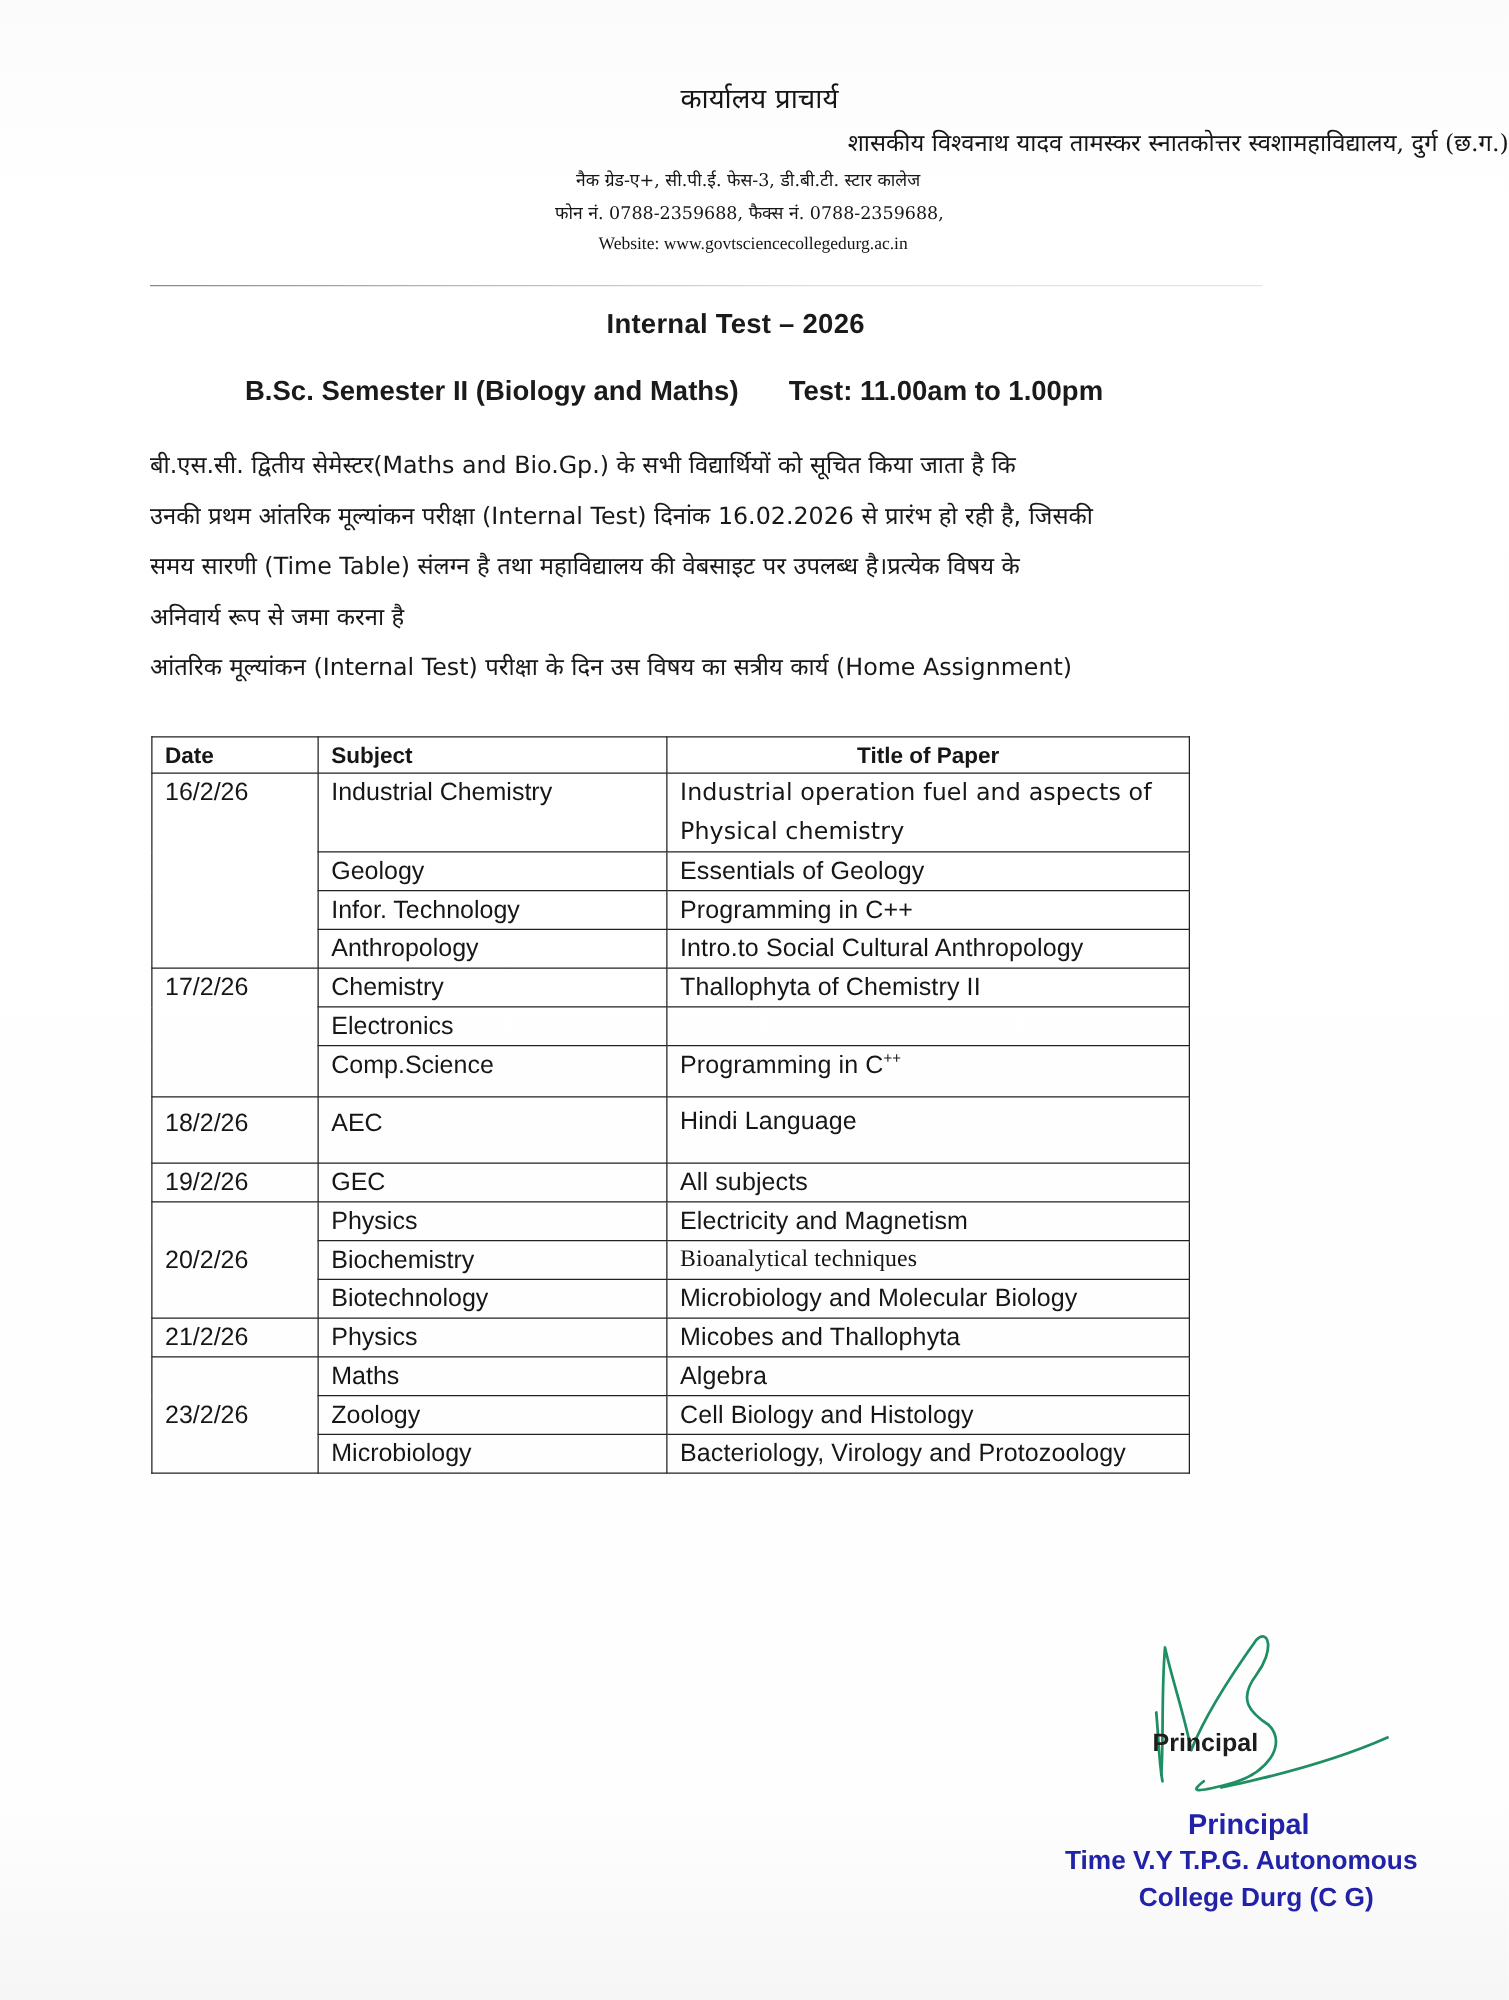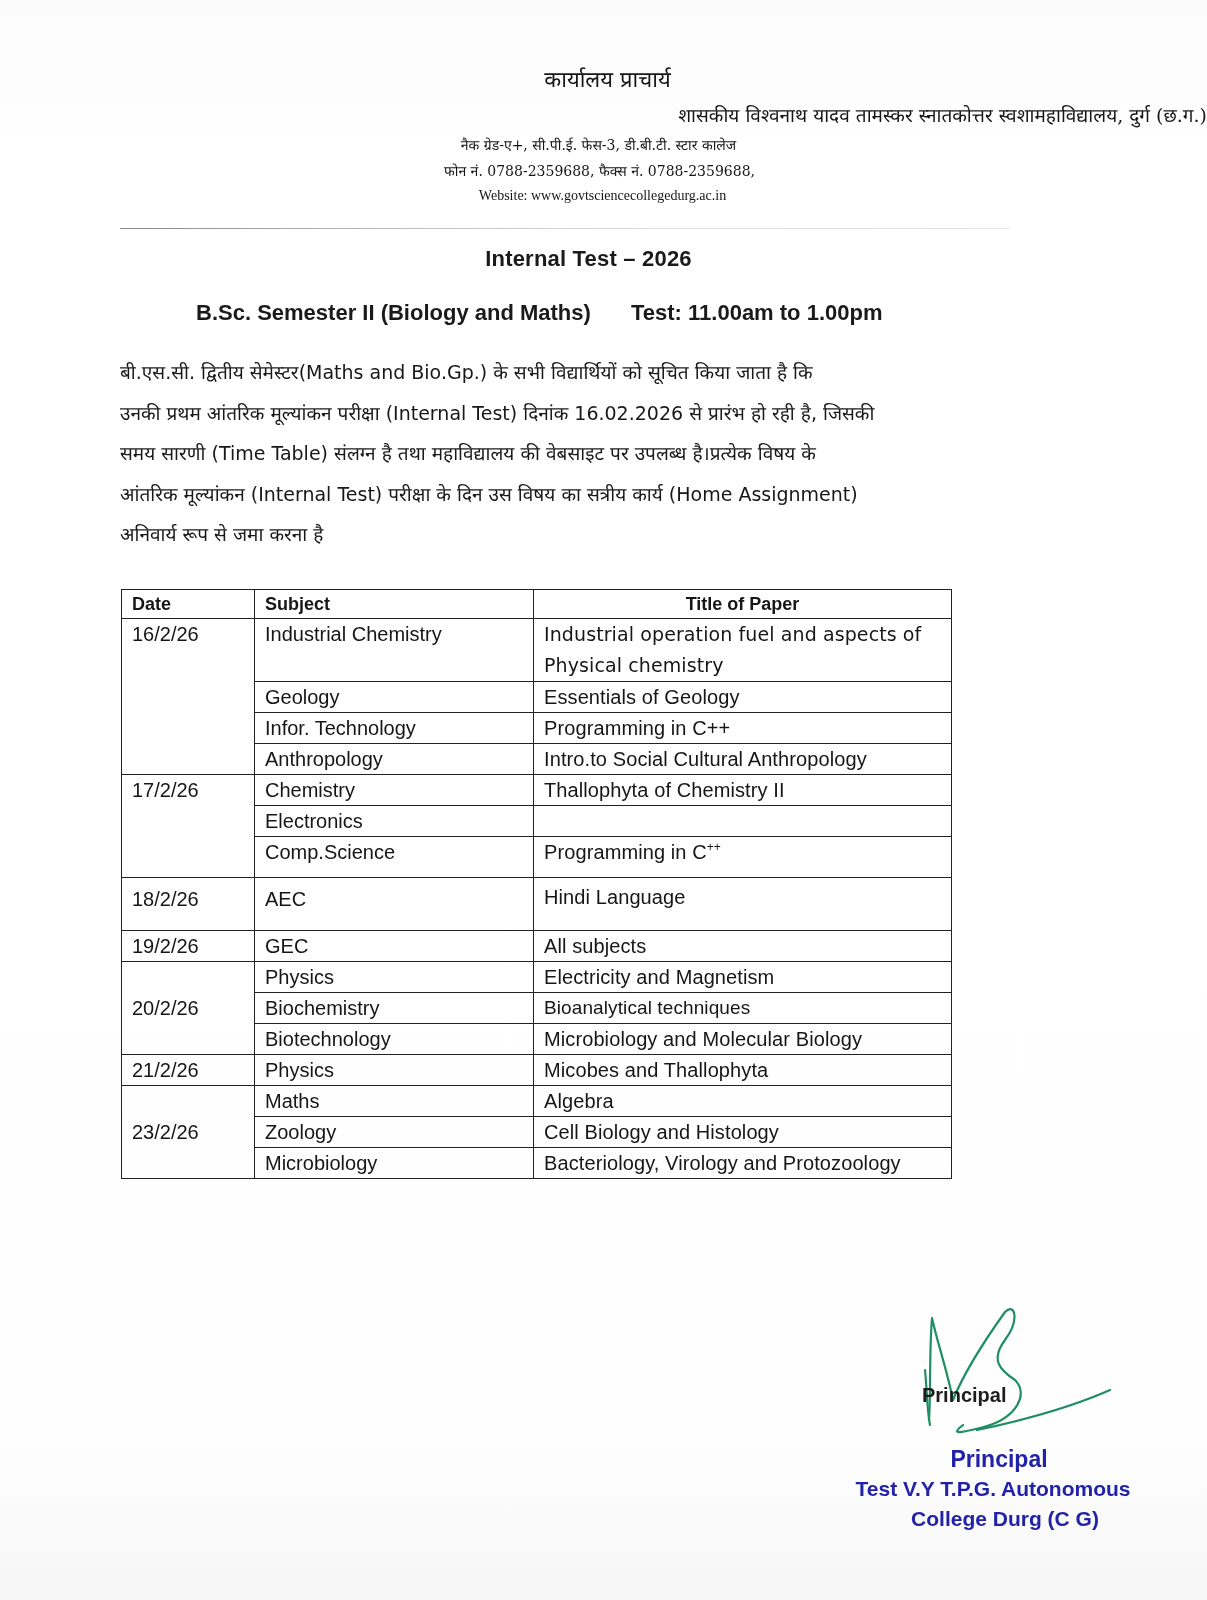--- a/index.html
+++ b/index.html
@@ -181,22 +181,22 @@
 
   <div class="sem-line">
     <span>B.Sc. Semester II (Biology and Maths)</span>
     <span class="time">Test: 11.00am to 1.00pm</span>
   </div>
 
   <div class="notice">
     <p>बी.एस.सी.  द्वितीय सेमेस्टर(Maths and Bio.Gp.) के सभी विद्यार्थियों को सूचित किया जाता है कि</p>
     <p>उनकी प्रथम आंतरिक मूल्यांकन परीक्षा (Internal Test) दिनांक 16.02.2026 से प्रारंभ हो रही है, जिसकी</p>
     <p>समय सारणी (Time Table) संलग्न है तथा महाविद्यालय की वेबसाइट पर उपलब्ध है।प्रत्येक विषय के</p>
+    <p>अनिवार्य रूप से जमा करना है</p>
     <p>आंतरिक मूल्यांकन (Internal Test) परीक्षा के दिन उस विषय का सत्रीय कार्य (Home Assignment)</p>
-    <p>अनिवार्य रूप से जमा करना है</p>
   </div>
 
   <table class="schedule">
     <colgroup>
       <col class="col-date">
         <col class="col-subj">
         <col class="col-title">
     </colgroup>
     <thead>
       <tr>
@@ -251,21 +251,21 @@
         <td class="title-cell">All subjects</td>
       </tr>
 
       <tr>
         <td class="date mid" rowspan="3">20/2/26</td>
         <td>Physics</td>
         <td class="title-cell">Electricity and Magnetism</td>
       </tr>
       <tr>
         <td>Biochemistry</td>
-        <td class="title-cell" style="font-family:Liberation Sans, sans-serif;font-size:19px;">Bioanalytical techniques</td>
+        <td class="title-cell" style="font-family:Liberation Serif, serif;font-size:19px;">Bioanalytical techniques</td>
       </tr>
       <tr>
         <td>Biotechnology</td>
         <td class="title-cell">Microbiology and Molecular Biology</td>
       </tr>
 
       <tr>
         <td class="date">21/2/26</td>
         <td>Physics</td>
         <td class="title-cell">Micobes and Thallophyta</td>
@@ -292,17 +292,17 @@
       <path d="M24 120 C 26 90, 24 55, 27 18 C 33 45, 42 70, 48 100"></path>
       <path d="M20 70 C 22 90, 22 110, 25 125"></path>
       <path d="M48 100 C 60 70, 80 40, 100 12 C 110 2, 115 20, 100 40 C 85 60, 95 70, 110 80 C 125 95, 110 120, 75 128 C 55 133, 45 135, 58 125"></path>
       <path d="M72 130 C 110 122, 160 110, 205 90"></path>
     </g>
   </svg>
   <div class="sig-label">Principal</div>
 
   <div class="stamp">
     <div class="s1">Principal</div>
-    <div class="s2">Test V.Y T.P.G. Autonomous</div>
+    <div class="s2">Time V.Y T.P.G. Autonomous</div>
     <div class="s3">College Durg (C G)</div>
   </div>
 
 </div>
 
 </body></html>

